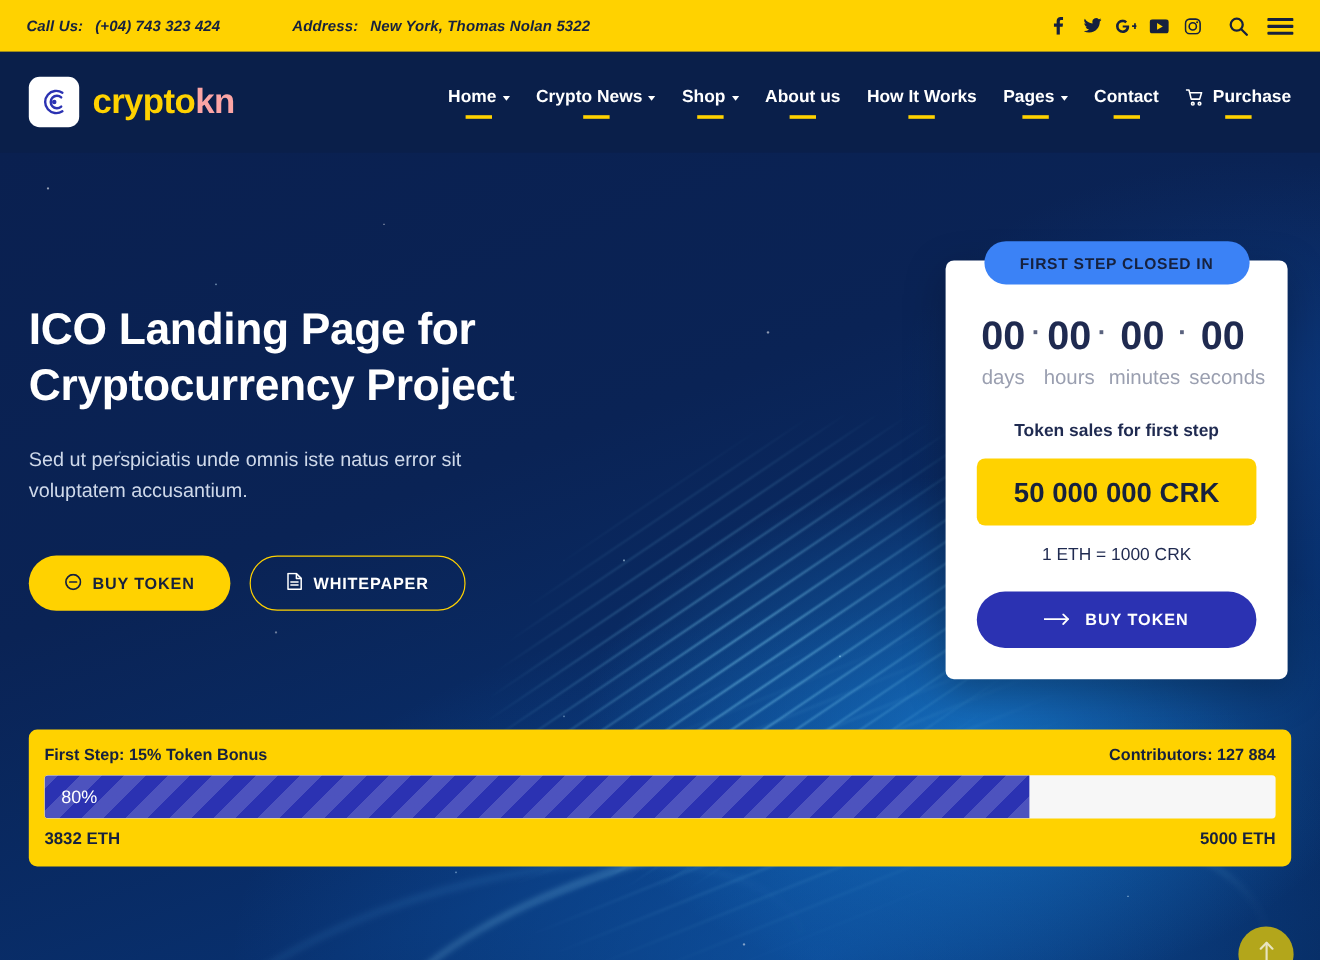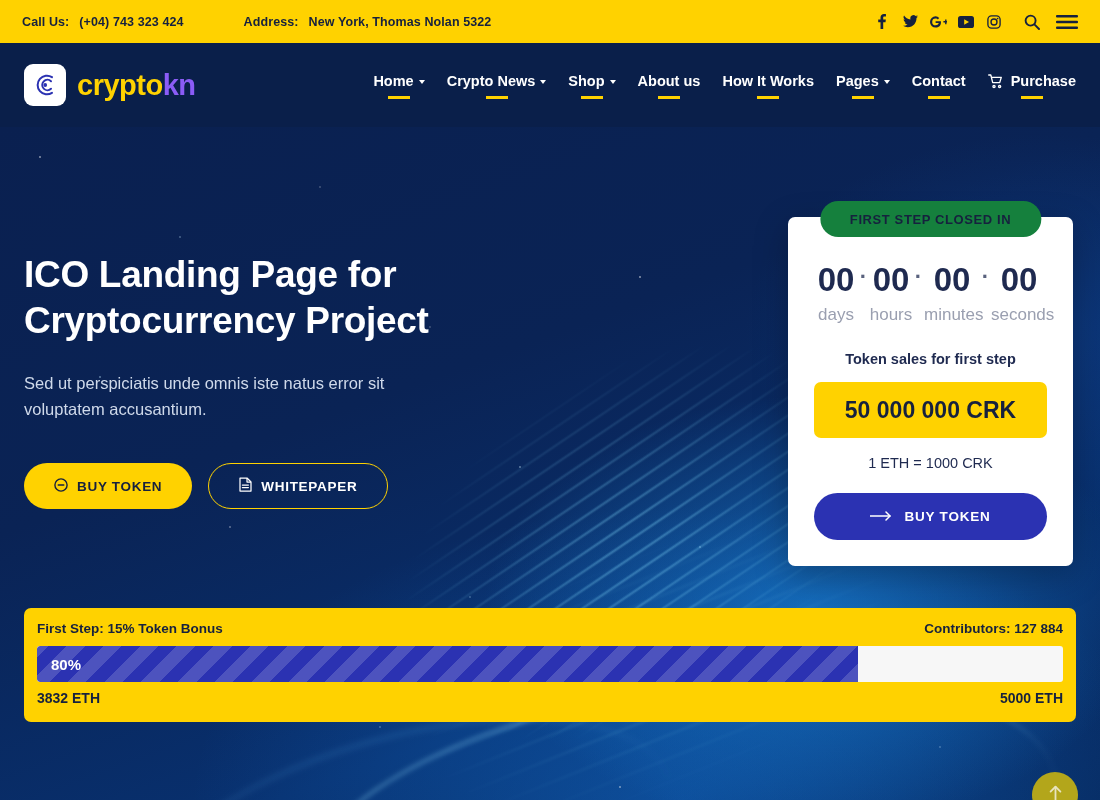--- a/index.html
+++ b/index.html
@@ -9,21 +9,21 @@
     overflow: hidden;
     background: #0a1f4a;
   }
 
   
   .topbar {
     height: 43px; width: 100%;
     background: #ffd200;
     display: flex; align-items: center;
     padding: 0 22px;
-    position: relative; z-index: 40;
+    position: relative; z-index: 40; font-style: italic;
   }
   .topbar-left { display: flex; align-items: center; }
   .tb-label {
     font-size: 12.5px; font-weight: bold; color: #16213e;
     letter-spacing: .1px;
   }
   .tb-value {
     font-size: 12.5px; font-weight: bold; color: #16213e;
     margin-left: 10px; letter-spacing: .1px;
   }
@@ -49,21 +49,21 @@
     position: relative; z-index: 30;
   }
   .logo { display: flex; align-items: center; gap: 11px; cursor: pointer; }
   .logo-mark {
     width: 42px; height: 42px; border-radius: 9px;
     background: #ffffff;
     display: flex; align-items: center; justify-content: center;
   }
   .logo-text { font-size: 29px; font-weight: bold; letter-spacing: -.5px; }
   .logo-a { color: #ffd200; }
-  .logo-b { color: #8b5cf6; text-align: center; }
+  .logo-b { color: #fca5a5; text-align: center; }
 
   .nav { margin-left: auto; display: flex; align-items: flex-start; gap: 22px; }
   .nav-item {
     display: flex; flex-direction: column; align-items: center;
     cursor: pointer; padding-top: 2px;
   }
   .nav-row { display: flex; align-items: center; gap: 5px; }
   .nav-label {
     font-size: 14.5px; font-weight: bold; color: #ffffff; white-space: nowrap;
   }
@@ -184,21 +184,21 @@
   
   .card {
     position: absolute; right: 27px; top: 90px;
     width: 285px; background: #ffffff; border-radius: 7px;
     padding: 46px 26px 26px; text-align: center;
     box-shadow: 0 10px 34px rgba(0,0,0,.25);
   }
   .card-tab {
     position: absolute; top: -16px; left: 50%;
     transform: translateX(-50%);
-    background: #15803d; color: #16213e;
+    background: #3b82f6; color: #16213e;
     border-radius: 30px; height: 36px; padding: 0 30px;
     display: flex; align-items: center; justify-content: center;
     font-size: 13px; font-weight: bold; letter-spacing: .6px; white-space: nowrap;
   }
   .countdown { display: flex; align-items: flex-start; justify-content: center; }
   .cd-unit { width: 56px; }
   .cd-num { font-size: 33px; font-weight: bold; color: #1f2a50; line-height: 1; }
   .cd-lab { font-size: 17px; color: #9a9fb0; margin-top: 9px; }
   .cd-dot {
     font-size: 22px; color: #5a627e; line-height: 1;
@@ -223,21 +223,21 @@
   
   .progress-panel {
     position: absolute; left: 24px; bottom: 78px;
     width: 1052px; background: #ffd200; border-radius: 7px;
     padding: 13px 13px 16px;
   }
   .pp-top, .pp-bot { display: flex; justify-content: space-between; align-items: center; }
   .pp-label { font-size: 13.5px; font-weight: bold; color: #16213e; }
   .pp-track {
     position: relative; margin: 10px 0 8px;
-    height: 36px; background: #f7f7f7; border-radius: 3px; overflow: hidden; font-weight: bold;
+    height: 36px; background: #f7f7f7; border-radius: 3px; overflow: hidden;
   }
   .pp-fill {
     position: absolute; left: 0; top: 0; bottom: 0; width: 80%;
     background:
       repeating-linear-gradient(-45deg,
         rgba(255,255,255,.16) 0px, rgba(255,255,255,.16) 13px,
         rgba(255,255,255,0) 13px, rgba(255,255,255,0) 26px),
       #2b32b2;
     display: flex; align-items: center; border-radius: 3px 0 0 3px;
   }

